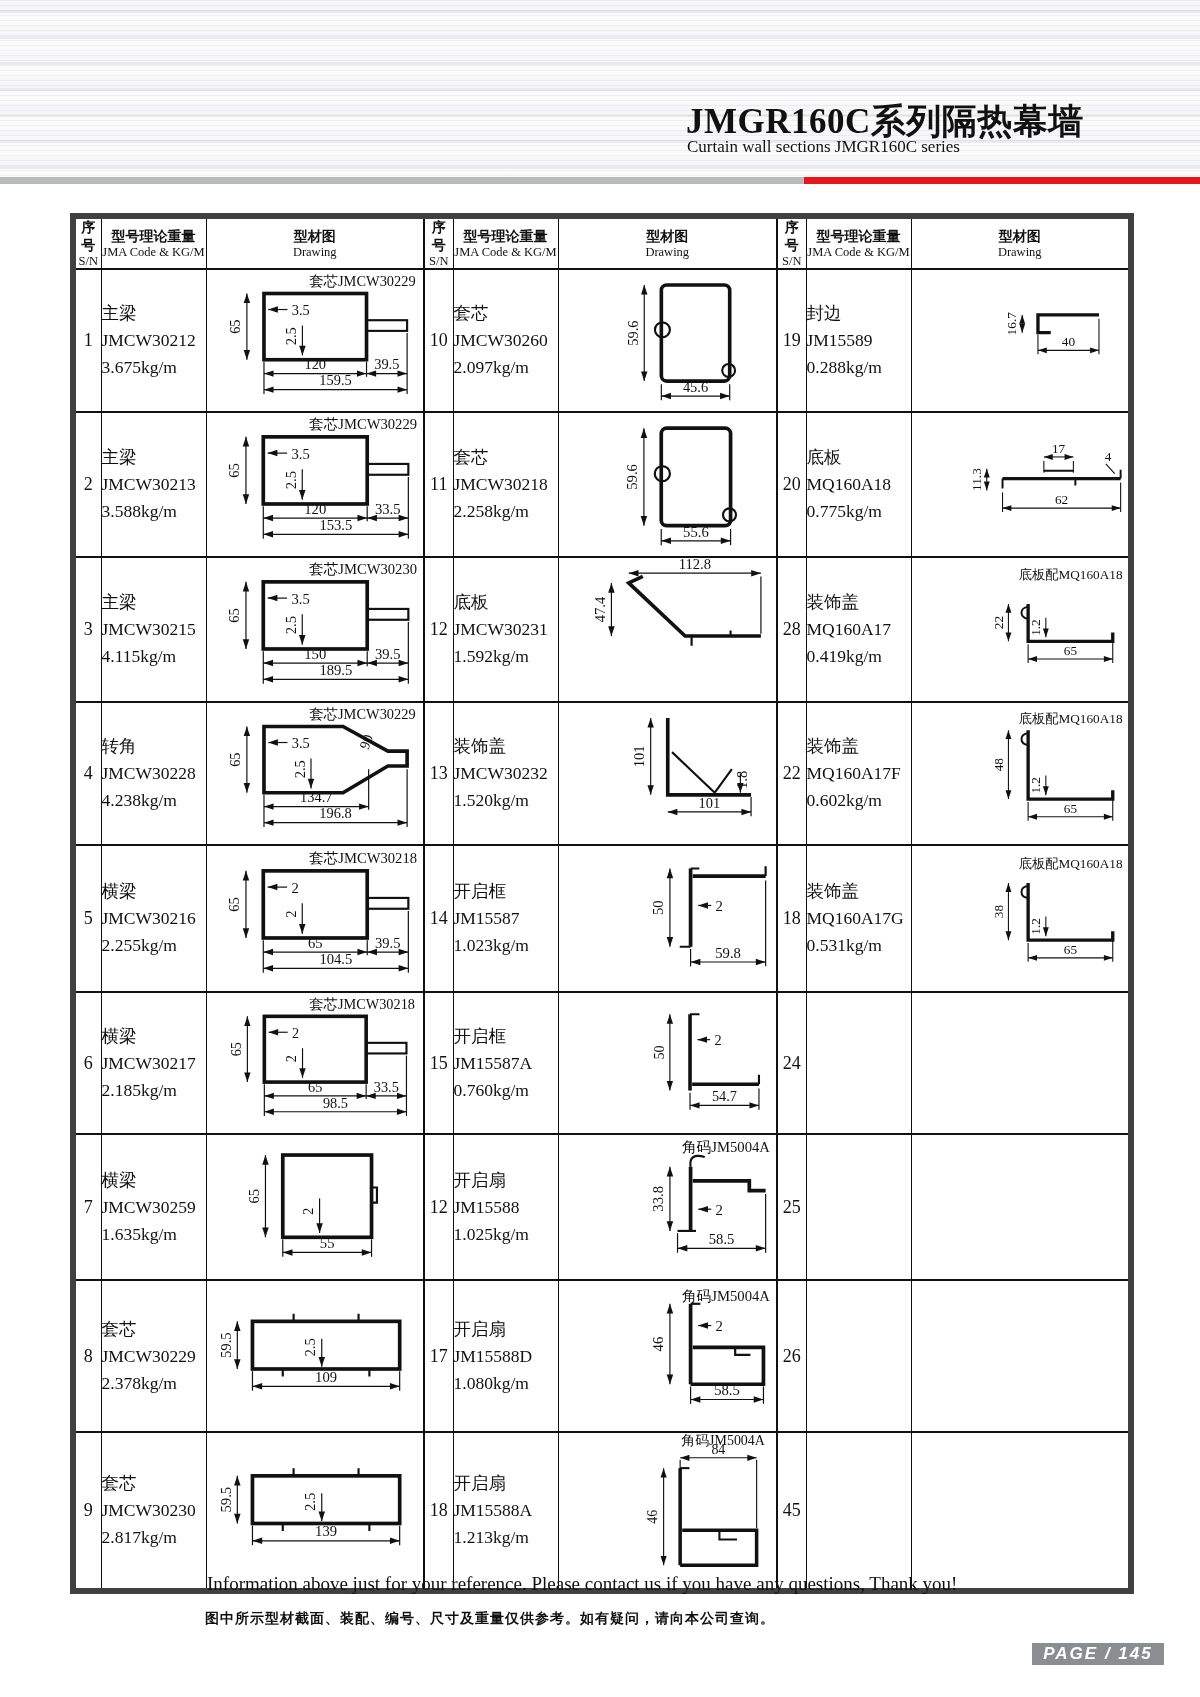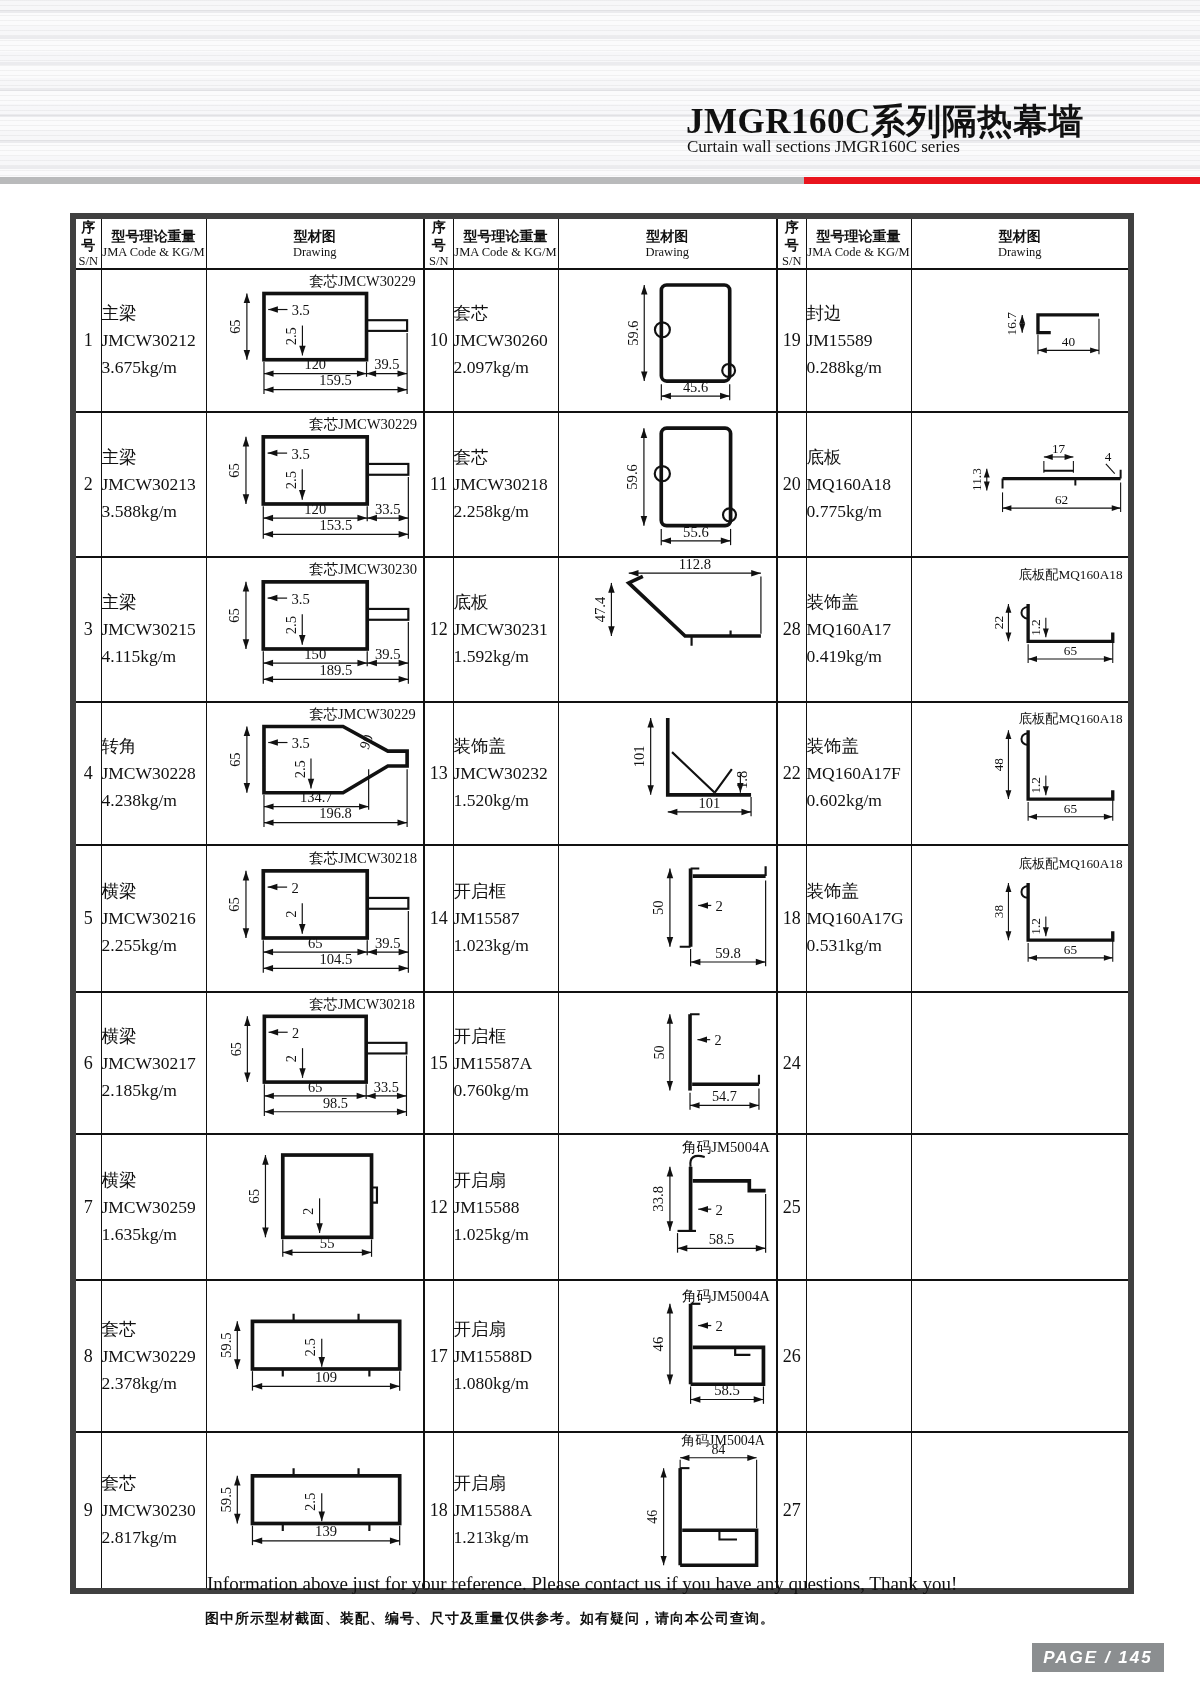--- a/index.html
+++ b/index.html
@@ -41,21 +41,21 @@
   svg .pf{fill:none;stroke:#111;stroke-width:3.4;stroke-linejoin:miter}
   svg .pf2{fill:none;stroke:#111;stroke-width:2}
   svg .dl{stroke:#111;stroke-width:1.1}
   svg .dt{font-family:"Liberation Serif",serif;font-size:13.5px;fill:#111}
   svg .nt{font-family:"Liberation Serif",serif;font-size:13.5px;fill:#111}
 
   
   .f-cn{position:absolute;left:205px;top:1610px;font-size:14px;font-weight:bold;
         font-family:"Liberation Sans",sans-serif;letter-spacing:1px;white-space:nowrap}
   .f-en{position:absolute;left:207px;top:1573px;font-size:19px;font-family:"Liberation Serif",serif;white-space:nowrap}
-  .pagebox{position:absolute;left:1032px;top:1643px;width:132px;height:29px;background:#8b8e90;
+  .pagebox{position:absolute;left:1032px;top:1643px;width:132px;height:22px;background:#8b8e90;
            color:#fff;display:flex;align-items:center;justify-content:center;
            font-family:"Liberation Sans",sans-serif;font-weight:bold;font-style:italic;
            font-size:17px;letter-spacing:2px;white-space:nowrap}
 </style>
 </head>
 <body>
 
 <div class="band"></div>
 <div class="title-cn">JMGR160C系列隔热幕墙</div>
 <div class="title-en">Curtain wall sections JMGR160C series</div>
@@ -804,21 +804,21 @@
               <text class="dt" x="149" y="20" text-anchor="middle">84</text>
               <line class="dl" x1="96" y1="34" x2="96" y2="128"></line>
               <path d="M96,34l-3,9h6z" fill="#111"></path>
               <path d="M96,128l-3,-9h6z" fill="#111"></path>
               <text class="dt" text-anchor="middle" transform="rotate(-90 90 81)" x="90" y="81">46</text>
               <line class="dl" x1="112" y1="26" x2="112" y2="36"></line>
               <line class="dl" x1="186" y1="26" x2="186" y2="92"></line>
               <text class="nt" x="194" y="12" text-anchor="end">角码JM5004A</text>
             </svg></div>
         </td>
-        <td class="sn gs">27</td>
+        <td class="sn gs">45</td>
         <td class="code">
           <div class="nm"></div>
           <div class="cd"></div>
           <div class="wt"></div>
         </td>
         <td class="draw">
           <div class="dwrap"></div>
         </td>
       </tr>
     </tbody>

